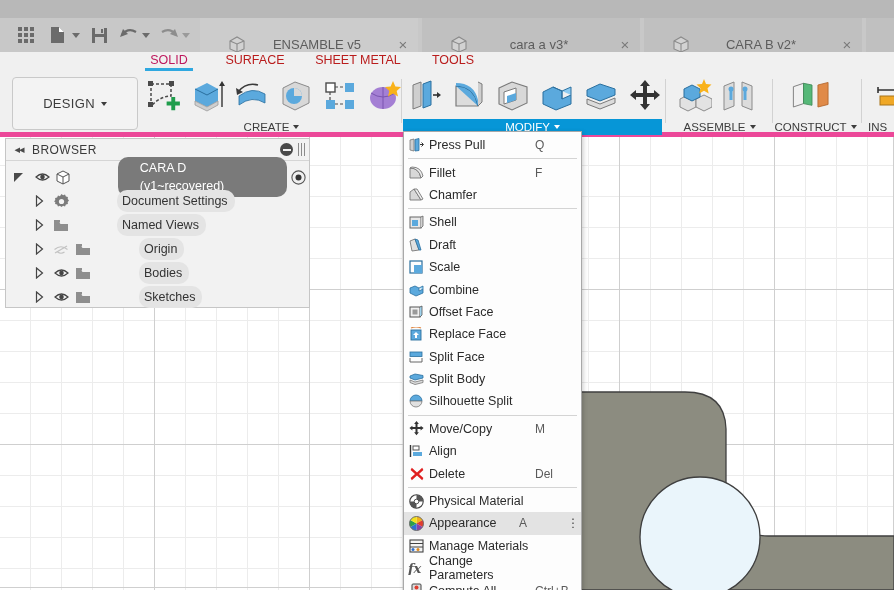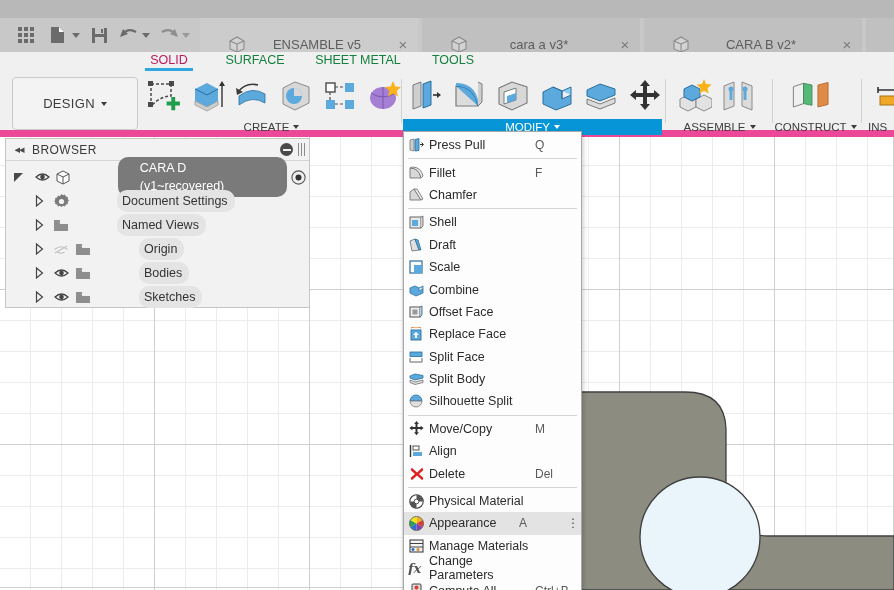--- a/index.html
+++ b/index.html
@@ -54,31 +54,31 @@
   .doctab .tabclose { width: 30px; text-align: center; font-size: 15px; color: #7a7a7a; }
   .cube-ic { width: 18px; height: 17px; position: relative; }
 
   
   #ribbontabs {
     position: absolute; left: 0; top: 52px; width: 894px; height: 19px;
     background: #f0f0f0;
   }
   .rtab {
     position: absolute; top: 0; height: 19px; line-height: 17px;
-    font-size: 12.5px; color: #15803d; text-align: center;
+    font-size: 12.5px; color: #b91c1c; text-align: center;
   }
   .rtab.sel { color: #be185d; font-weight: 400; }
   .rtab.sel::after {
     content: ""; position: absolute; left: 6px; right: 6px; bottom: 0; height: 3px; background: #2fa8e0;
   }
 
   
   #ribbon {
     position: absolute; left: 0; top: 71px; width: 894px; height: 66px;
-    background: #f0f0f0; border-bottom: 7px solid #ec4899;
+    background: #f0f0f0; border-bottom: 5px solid #ec4899;
   }
   .design-btn {
     position: absolute; left: 12px; top: 6px; width: 126px; height: 53px;
     background: #f3f3f3; border: 1px solid #c9c9c9; border-radius: 4px;
     display: flex; align-items: center; justify-content: center; gap: 6px;
     font-size: 13px; color: #3c3c3c; letter-spacing: .3px;
   }
   .panel { position: absolute; top: 0; height: 66px; }
   .panel .icons { position: absolute; top: 3px; left: 0; display: flex; align-items: center; height: 44px; }
   .panel .plabel {

